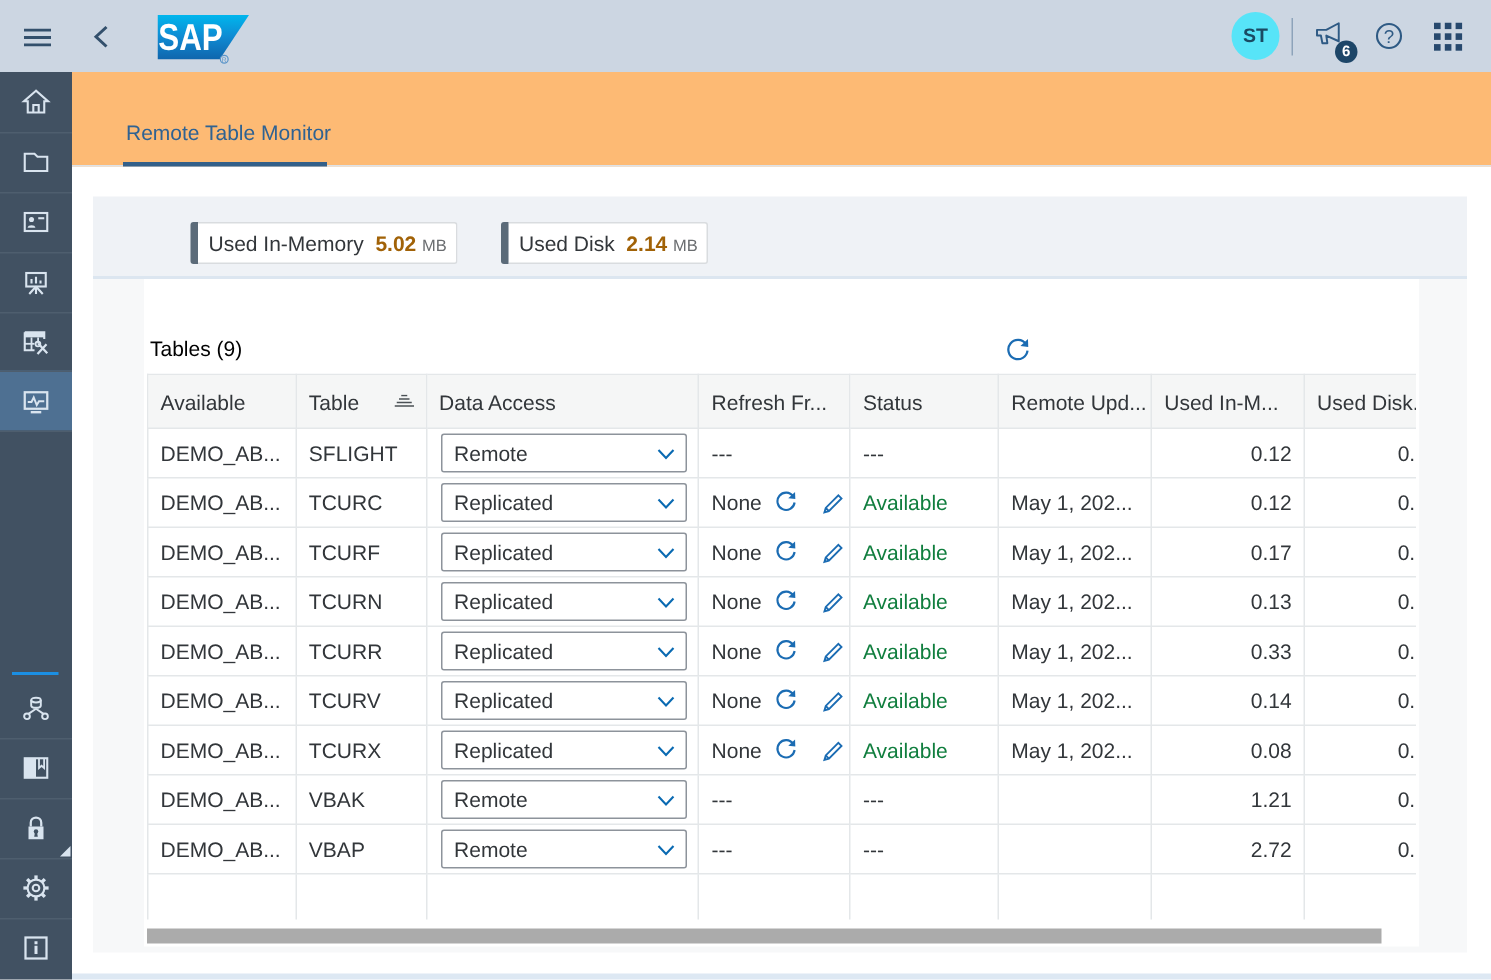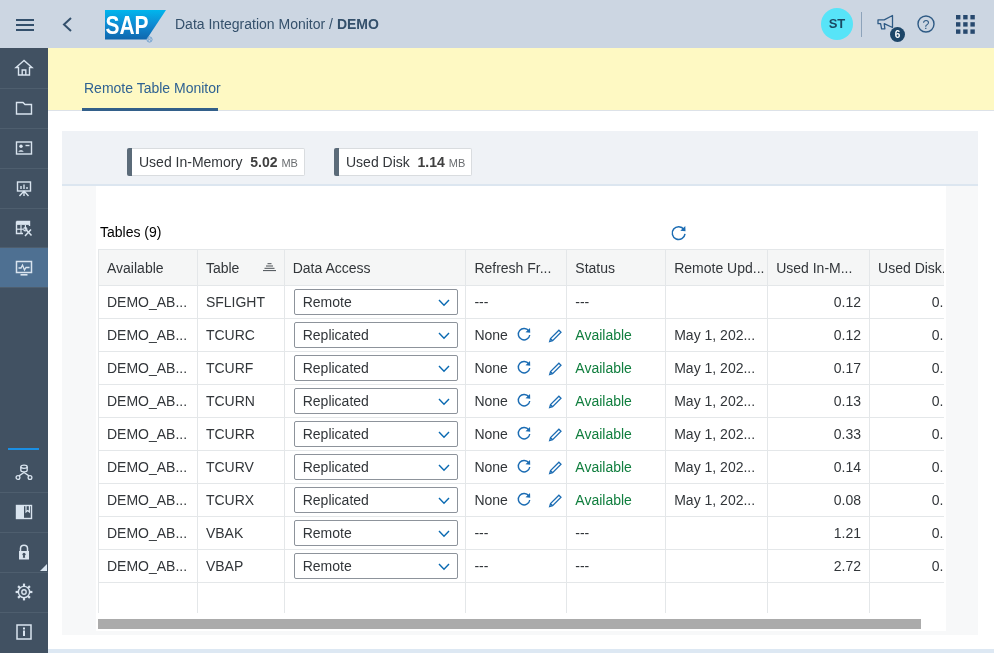--- a/index.html
+++ b/index.html
@@ -18,28 +18,28 @@
   #shelldiv { position:absolute; left:861px; top:12px; width:1px; height:25px; background:#8da3ba; }
   #badge { position:absolute; left:890px; top:27px; width:15px; height:15px; border-radius:50%;
     background:#1d4668; color:#fff; font-size:10px; font-weight:bold; text-align:center; line-height:15px; }
   
   #side { position:absolute; left:0; top:48px; width:48px; height:605px; background:#415162; }
   .ssep { position:absolute; left:0; width:48px; height:1px; background:#4e5e6e; }
   #ssel { position:absolute; left:0; top:199px; width:48px; height:40px; background:#4e7092; }
   #sblue { position:absolute; left:8px; top:400px; width:31px; height:2px; background:#1b8fe3; }
   
   #tabstrip { position:absolute; left:48px; top:48px; width:946px; height:63px;
-    background:#fef9c3; border-bottom:1px solid #dde2e8; }
+    background:#fdba74; border-bottom:1px solid #dde2e8; }
   #tab { position:absolute; left:36px; top:0; height:63px; line-height:80px; font-size:14px; color:#2f6292; }
   #tabline { position:absolute; left:34px; top:60px; width:136px; height:3px; background:#33608a; }
   #kpiband { position:absolute; left:62px; top:131px; width:916px; height:53px; background:#eff2f6; }
   .tile { position:absolute; top:17px; height:28px; background:#fff; border:1px solid #d9dcdf;
     border-left:none; border-radius:0 2px 2px 0; line-height:26px; white-space:nowrap; font-size:14px; color:#32363a; }
   .tile .bar { position:absolute; left:-5px; top:-1px; width:5px; height:28px; background:#5b6b79; border-radius:2px 0 0 2px;}
-  .tile b { color:#404040; }
+  .tile b { color:#a16207; }
   .tile .un { font-size:11px; color:#6a6d70; }
   #bandline { position:absolute; left:62px; top:184px; width:916px; height:2px; background:#dce6f0; }
   #panel { position:absolute; left:62px; top:186px; width:916px; height:449px; background:#f7f8f9; }
   #card { position:absolute; left:96px; top:186px; width:850px; height:445px; background:#fff; }
   
   #tbar { position:absolute; left:98px; top:216px; width:846px; height:33px; }
   #ttitle { position:absolute; left:2px; top:8px; font-size:14px; color:#000000; }
   #trefresh { position:absolute; left:572px; top:9px; }
   #search { position:absolute; left:605px; top:6px; width:231px; height:24px; background:#fff;
     border:1px solid #878f98; border-radius:2px; }
@@ -80,21 +80,20 @@
       <stop offset="0" stop-color="#00b6ed"></stop>
           <stop offset="0.5" stop-color="#0f8ad2"></stop>
           <stop offset="1" stop-color="#0f66ad"></stop>
     </linearGradient>
       </defs>
     <path d="M0 0 H61 L41.5 29.5 H0 Z" fill="url(#sapg)"></path>
     <text x="0.5" y="23.5" font-size="25" font-weight="bold" fill="#fff" textLength="43" lengthAdjust="spacingAndGlyphs" font-family="Liberation Sans">SAP</text>
     <circle cx="44.5" cy="29.5" r="2.6" fill="none" stroke="#5b95c9" stroke-width="0.8"></circle>
     <text x="44.5" y="31.4" font-size="4.4" fill="#5b95c9" text-anchor="middle" font-family="Liberation Sans">R</text>
   </svg>
-  <div id="title">Data Integration Monitor / <b>DEMO</b></div>
   <div id="avatar">ST</div>
   <div id="shelldiv"></div>
   <svg class="abs" style="left:876px;top:14px" width="20" height="20" viewBox="0 0 20 20">
     <path d="M16.5 1.5 L16.5 13.5 L8.2 9.7 L8.9 14.8 L5.6 14.8 L4.6 9.7 L2 9.7 L2 5.9 L8.2 5.9 Z" fill="none" stroke="#2e5a84" stroke-width="1.3" stroke-linejoin="round"></path>
   </svg>
   <div id="badge">6</div>
   <svg class="abs" style="left:917px;top:15px" width="18" height="18" viewBox="0 0 18 18">
     <circle cx="9" cy="9" r="8" fill="none" stroke="#2e5a84" stroke-width="1.4"></circle>
     <text x="9" y="13.6" font-size="12.5" fill="#2e5a84" text-anchor="middle" font-family="Liberation Sans">?</text>
   </svg>
@@ -213,21 +212,21 @@
     <rect x="9" y="5.5" width="2" height="2" fill="#d9e4ef"></rect>
   </svg>
 </div>
 
 <div id="tabstrip">
     <div id="tab">Remote Table Monitor</div>
     <div id="tabline"></div>
   </div>
 <div id="kpiband">
   <div class="tile" style="left:70px; padding:0 6px 0 7px;"><span class="bar"></span>Used In-Memory&nbsp; <b>5.02</b> <span class="un">MB</span></div>
-  <div class="tile" style="left:277px; padding:0 6px 0 7px;"><span class="bar"></span>Used Disk&nbsp; <b>1.14</b> <span class="un">MB</span></div>
+  <div class="tile" style="left:277px; padding:0 6px 0 7px;"><span class="bar"></span>Used Disk&nbsp; <b>2.14</b> <span class="un">MB</span></div>
 </div>
 
 <div id="bandline"></div>
 <div id="panel"></div>
 <div id="card"></div>
 
 <div id="tbar">
   <div id="ttitle">Tables (9)</div>
   <svg id="trefresh" width="17" height="17" viewBox="0 0 17 17">
     <path d="M13.9 4.4 A6.4 6.4 0 1 0 15.0 8.8" fill="none" stroke="#1b6cb3" stroke-width="1.5"></path>

